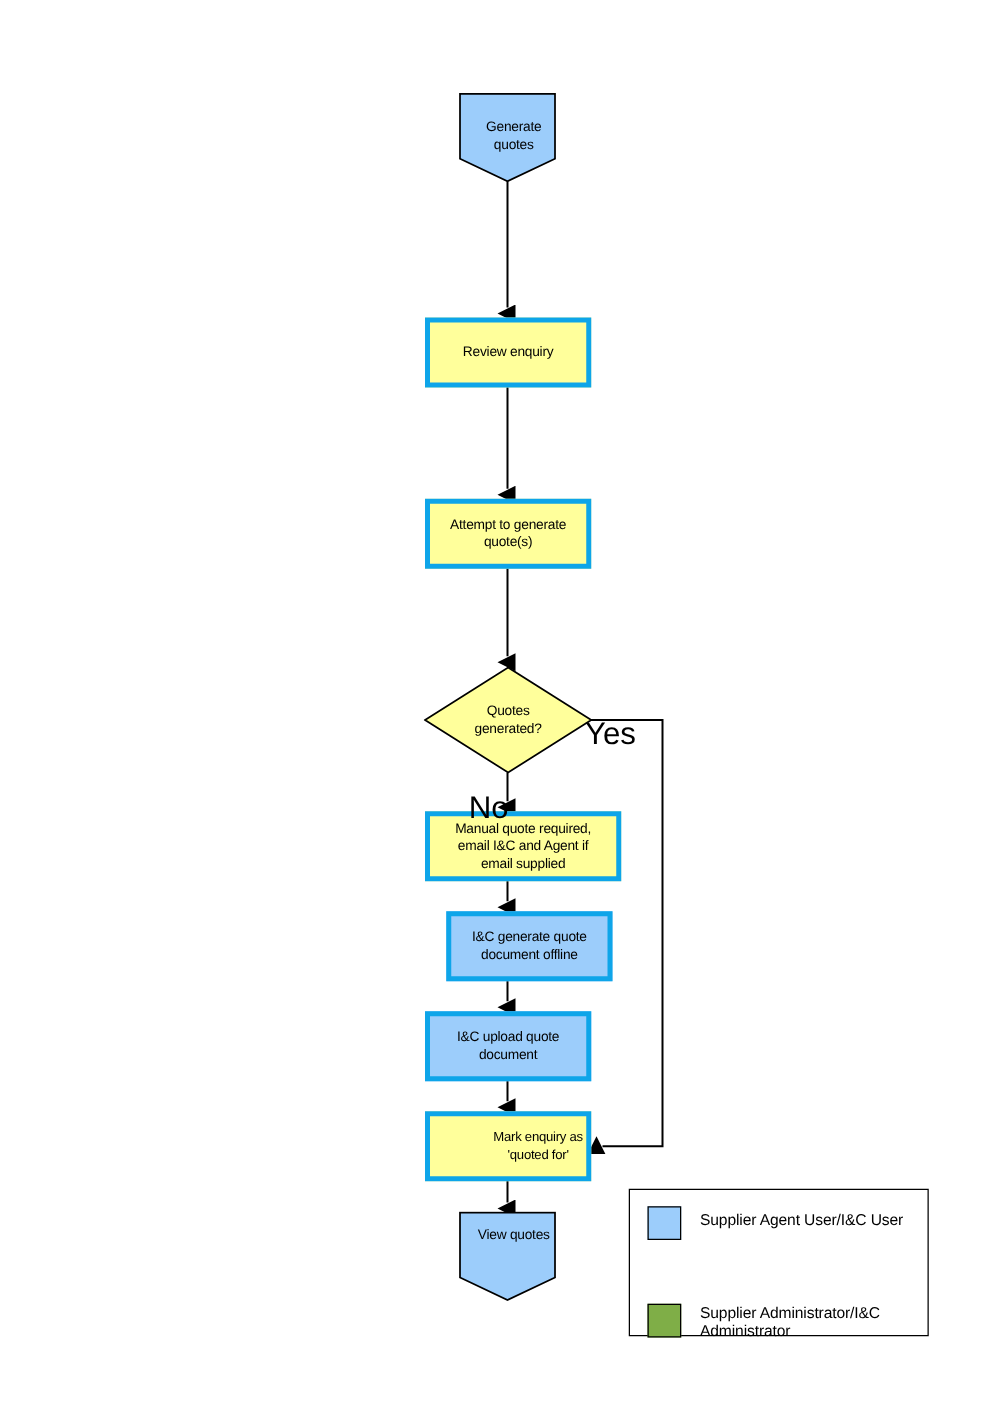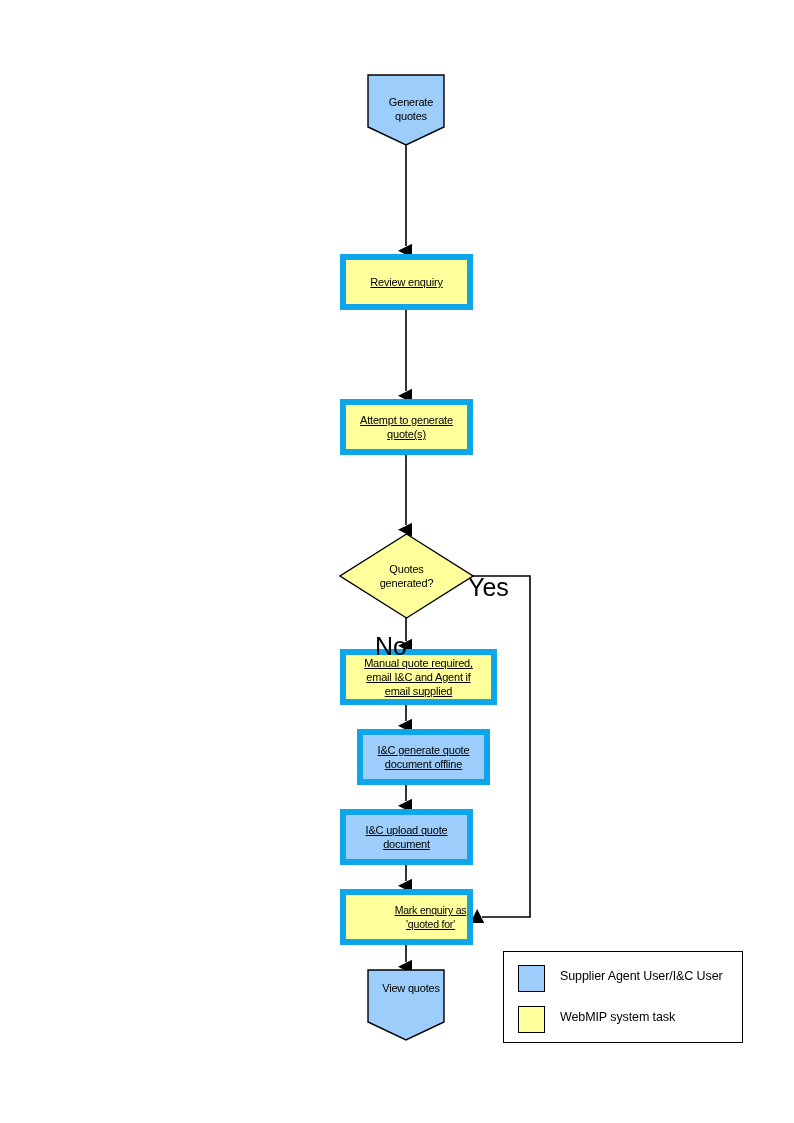--- a/index.html
+++ b/index.html
@@ -27,22 +27,21 @@
     align-items: center;
     justify-content: center;
     text-align: center;
     font-size: 11px;
     line-height: 14px;
     color: #000000;
     letter-spacing: -0.2px;
     z-index: 3;
   }
   .rect {
-    border: 6px solid #0ea5e9;
-    text-decoration: underline;
+    border: 4px solid #0ea5e9;
   }
   .fill-blue { background: #9CCDFB; }
   .fill-yellow { background: #FFFF9B; }
   .fill-green { background: #7FAE47; }
 
   .penta-wrap {
     position: absolute;
     z-index: 3;
     padding-left: 10px;
   }
@@ -87,21 +86,21 @@
     color: #000000;
     font-family: "Liberation Sans", sans-serif;
     z-index: 5;
     white-space: nowrap;
   }
   #legend {
     position: absolute;
     left: 503px;
     top: 951px;
     width: 240px;
-    height: 92px;
+    height: 118px;
     border: 1px solid #000000;
     background: #ffffff;
     box-sizing: border-box;
     z-index: 6;
   }
   .legend-row {
     position: absolute;
     left: 14px;
     display: flex;
     align-items: flex-start;
@@ -209,17 +208,18 @@
     <polygon points="1,1 77,1 77,53 39,71 1,53" fill="#9CCDFB" stroke="#000000" stroke-width="1.4"></polygon>
   </svg>
   <div class="penta-label node-text" style="top:12px;text-align:center;">View quotes</div>
 </div>
 
 <div id="legend">
   <div class="legend-row" style="top:13px;">
     <div class="legend-swatch fill-blue"></div>
     <div class="legend-text">Supplier Agent User/I&amp;C User</div>
   </div>
-  <div class="legend-row" style="top:54px;">
-    <div class="legend-swatch fill-yellow"></div>
-    <div class="legend-text">WebMIP system task</div>
+  <div class="legend-row" style="top:91px;">
+    <div class="legend-swatch fill-green"></div>
+    <div class="legend-text" style="padding-top:0;">Supplier Administrator/I&amp;C
+Administrator</div>
   </div>
 </div>
 
 </body></html>

